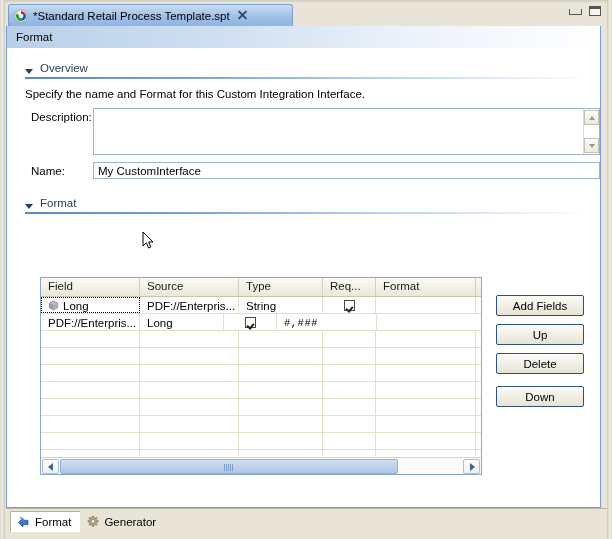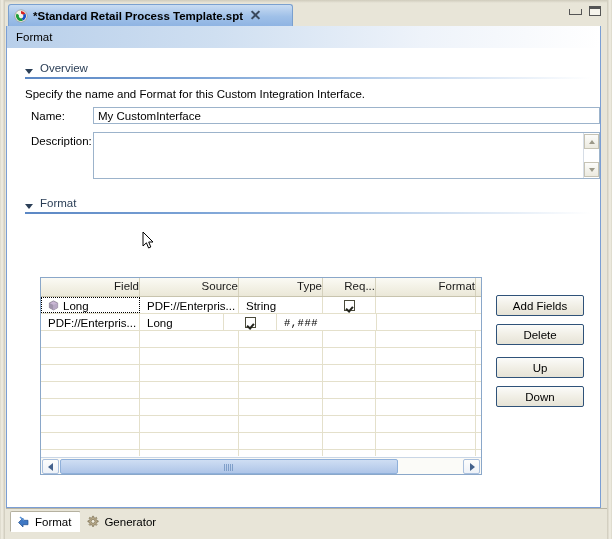--- a/index.html
+++ b/index.html
@@ -29,21 +29,21 @@
   .win-max::before{content:"";position:absolute;left:0;top:0;right:0;height:2px;background:#555;}
 
   
   .tabstrip{position:absolute;left:5px;top:4px;width:602px;height:23px;}
   .etab{position:absolute;left:3px;top:0;height:22px;
     background:linear-gradient(to bottom,#c9dcf2 0%,#9fc0e8 55%,#8fb4e3 100%);
     border:1px solid #7aa0cf;border-bottom:none;
     border-top-left-radius:3px;border-top-right-radius:3px;
     display:flex;align-items:center;padding:0 6px 0 5px;box-sizing:border-box;}
   .etab-icon{width:14px;height:14px;margin-right:5px;flex:none;}
-  .etab-title{font-size:11.5px;color:#000;white-space:nowrap;font-weight:bold;}
+  .etab-title{font-size:11.5px;color:#000;white-space:nowrap;}
   .etab-close{margin-left:7px;width:11px;height:11px;position:relative;flex:none;}
   .etab-close::before,.etab-close::after{content:"";position:absolute;left:0;top:4px;
     width:11px;height:2px;background:#3b4a5e;}
   .etab-close::before{transform:rotate(45deg);}
   .etab-close::after{transform:rotate(-45deg);}
 
   
   .panel{position:absolute;left:6px;top:26px;width:595px;height:482px;
     background:#fff;border:1px solid #7a9ed4;border-top:none;box-sizing:border-box;}
   .panel-header{position:absolute;left:0;top:0;width:593px;height:22px;
@@ -83,21 +83,21 @@
   .sb-arrow.dn{position:absolute;bottom:1px;left:0;}
   .chev{position:absolute;left:4px;top:5px;width:0;height:0;
     border-left:3.5px solid transparent;border-right:3.5px solid transparent;}
   .chev.u{border-bottom:4px solid #9b9888;}
   .chev.d{border-top:4px solid #9b9888;}
 
   
   .tbl-outer{position:absolute;left:33px;top:229px;width:442px;height:198px;
     border:1px solid #8aa7c9;background:#fff;box-sizing:border-box;}
   .tbl-head{display:flex;height:19px;background:linear-gradient(to bottom,#fbfaf4,#ebe8d8);
-    border-bottom:1px solid #c8c4ae;box-sizing:border-box;text-align:right;}
+    border-bottom:1px solid #c8c4ae;box-sizing:border-box;}
   .th{font-size:11.5px;color:#1a1a1a;padding:2px 0 0 7px;box-sizing:border-box;
     border-right:1px solid #d5d1bd;height:18px;overflow:hidden;white-space:nowrap;}
   .tbl-body{position:relative;height:159px;overflow:hidden;}
   .tr{display:flex;height:17px;border-bottom:1px solid #e4e0cb;box-sizing:border-box;}
   .td{font-size:11.5px;color:#000;padding:1px 0 0 7px;box-sizing:border-box;
     border-right:1px solid #e4e0cb;height:16px;overflow:hidden;white-space:nowrap;
     display:flex;align-items:center;}
   .td.focus{border:1px dotted #000;padding-left:6px;}
   .cube{width:11px;height:11px;margin-right:4px;flex:none;}
   .ck{width:11px;height:11px;border:1px solid #4a4a3a;background:#fff;
@@ -186,38 +186,38 @@
       <div class="sect" style="margin-top:9px;">
         <div class="sect-title">
           <span class="tri"></span>
           <span class="sect-label">Overview</span>
         </div>
         <div class="sect-rule"></div>
       </div>
 
       <div class="desc-line">Specify the name and Format for this Custom Integration Interface.</div>
 
-      <div class="row" style="margin-top:7px;">
-        <span class="row-label">Name:</span>
-        <input class="txt txt-name" type="text" value="My CustomInterface" style="">
-      </div>
-
       <div class="row" style="margin-top:8px;">
         <span class="row-label">Description:</span>
         <div class="ta-wrap">
           <textarea class="ta" style=""></textarea>
           <div class="ta-sb">
             <div class="sb-arrow up">
               <span class="chev u"></span>
             </div>
             <div class="sb-arrow dn">
               <span class="chev d"></span>
             </div>
           </div>
         </div>
+      </div>
+
+      <div class="row" style="margin-top:7px;">
+        <span class="row-label">Name:</span>
+        <input class="txt txt-name" type="text" value="My CustomInterface" style="">
       </div>
 
       <div class="sect" style="margin-top:13px;">
         <div class="sect-title">
           <span class="tri"></span>
           <span class="sect-label">Format</span>
         </div>
         <div class="sect-rule"></div>
       </div>
 
@@ -323,22 +323,22 @@
             </div>
           </div>
           <div class="hsb-btn">
             <span class="a r"></span>
           </div>
         </div>
       </div>
 
       <div class="sidebtns" id="sidebtns">
           <div class="btn">Add Fields</div>
+          <div class="btn">Up</div>
           <div class="btn gap">Delete</div>
-          <div class="btn">Up</div>
           <div class="btn">Down</div>
         </div>
 
       <svg class="cursor" viewBox="0 0 13 19" style="left: 135px; top: 183px;">
         <path d="M1 1 L1 15 L4.4 11.8 L6.6 17 L8.8 16 L6.7 11 L11 11 Z" fill="#ffffff" stroke="#000000" stroke-width="1"></path>
       </svg>
     </div>
   </div>
 
   <div class="vtabs" id="vtabs">

